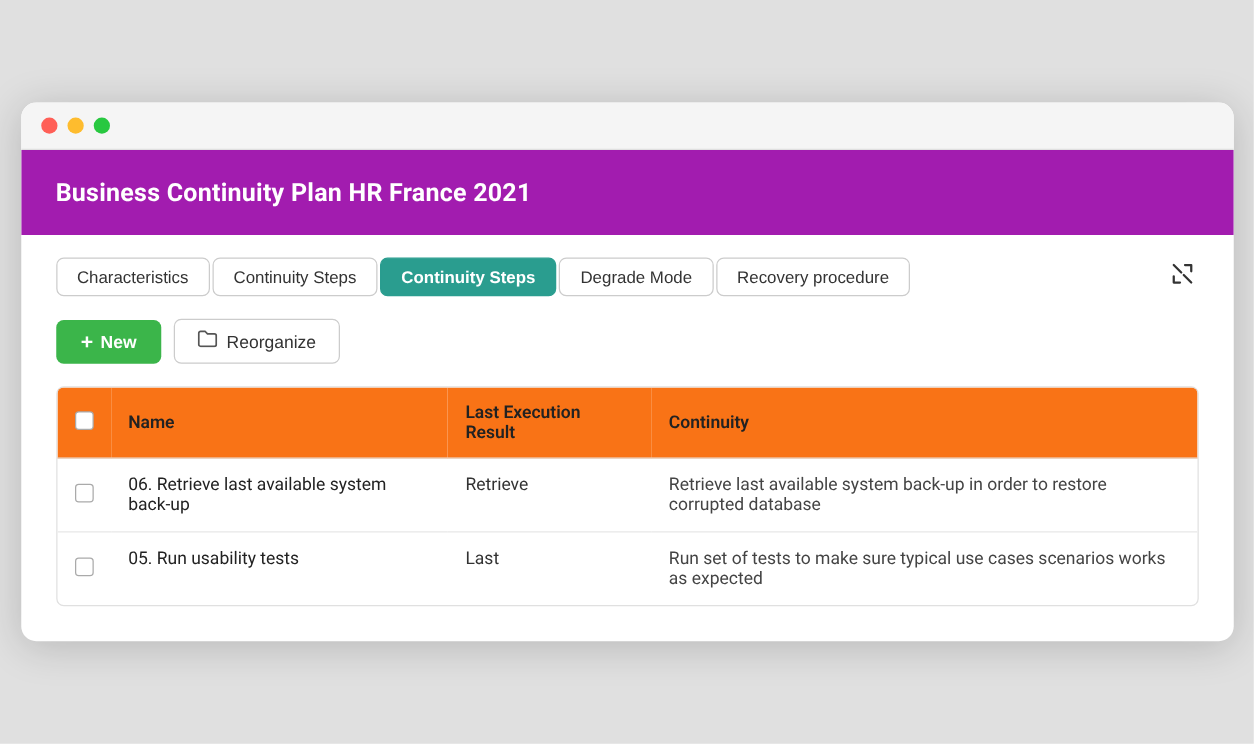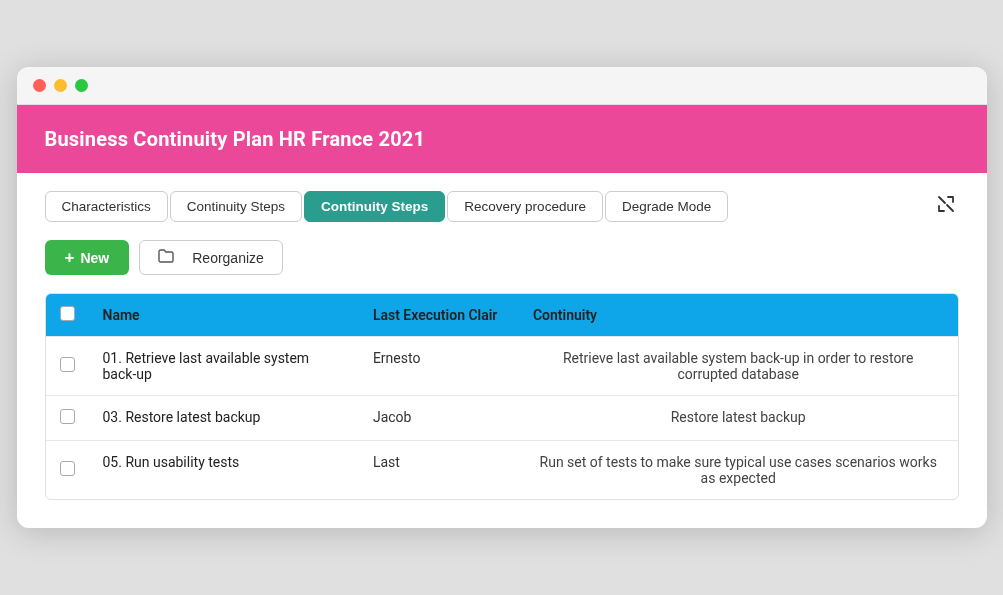--- a/index.html
+++ b/index.html
@@ -29,21 +29,21 @@
     .titlebar-btn {
       width: 13px;
       height: 13px;
       border-radius: 50%;
       display: inline-block;
     }
     .btn-red { background: #ff5f57; }
     .btn-yellow { background: #febc2e; }
     .btn-green { background: #28c840; }
     .header-bar {
-      background: #ec4899;
+      background: #a21caf;
       padding: 22px 28px;
     }
     .header-bar h1 {
       color: #fff;
       font-size: 20px;
       font-weight: 700;
       letter-spacing: 0.01em;
     }
     .content {
       padding: 18px 28px 28px;
@@ -107,37 +107,37 @@
     .btn-reorganize {
       background: #fff;
       color: #333;
       border: 1.5px solid #ccc;
       border-radius: 6px;
       padding: 8px 18px;
       font-size: 14px;
       cursor: pointer;
       display: flex;
       align-items: center;
-      gap: 18px;
+      gap: 7px;
     }
     .folder-icon {
       font-size: 15px;
     }
     .table-container {
       border: 1px solid #e0e0e0;
       border-radius: 6px;
       overflow: hidden;
     }
     table {
       width: 100%;
       border-collapse: collapse;
       font-size: 14px;
     }
     thead tr {
-      background: #0ea5e9;
+      background: #f97316;
     }
     thead th {
       text-align: left;
       padding: 12px 14px;
       font-weight: 600;
       color: #222;
       font-size: 14px;
     }
     thead th.check-col {
       width: 40px;
@@ -159,21 +159,21 @@
       width: 15px;
       height: 15px;
       border: 1.5px solid #aaa;
       border-radius: 3px;
       display: inline-block;
       background: #fff;
       cursor: pointer;
     }
     .name-col { font-weight: 400; color: #222; min-width: 180px; }
     .exec-col { min-width: 160px; }
-    .desc-col { color: #444; text-align: center; }
+    .desc-col { color: #444; }
   </style>
 </head>
 <body>
 
 <div class="window">
 
   <div class="titlebar">
     <span class="titlebar-btn btn-red"></span>
     <span class="titlebar-btn btn-yellow"></span>
     <span class="titlebar-btn btn-green"></span>
@@ -182,22 +182,22 @@
   <div class="header-bar">
     <h1>Business Continuity Plan HR France 2021</h1>
   </div>
 
   <div class="content">
 
     <div class="tabs">
       <button class="tab">Characteristics</button>
       <button class="tab">Continuity Steps</button>
       <button class="tab active">Continuity Steps</button>
+      <button class="tab">Degrade Mode</button>
       <button class="tab">Recovery procedure</button>
-      <button class="tab">Degrade Mode</button>
       <button class="expand-btn" title="Expand">
         <svg width="18" height="18" viewBox="0 0 18 18" fill="none" xmlns="http://www.w3.org/2000/svg">
           <path d="M11 2h5v5M7 16H2v-5M2 2l6 6M16 16l-6-6" stroke="#333" stroke-width="1.8" stroke-linecap="round" stroke-linejoin="round"></path>
         </svg>
       </button>
     </div>
 
     <div class="toolbar">
       <button class="btn-new">
         <span class="plus-icon">+</span>
@@ -214,40 +214,32 @@
     </div>
 
     <div class="table-container">
       <table>
         <thead>
           <tr>
             <th class="check-col">
               <span class="checkbox"></span>
             </th>
             <th>Name</th>
-            <th>Last Execution Clair</th>
+            <th>Last Execution Result</th>
             <th>Continuity</th>
           </tr>
         </thead>
         <tbody>
           <tr>
             <td class="check-col">
               <span class="checkbox"></span>
             </td>
-            <td class="name-col">01. Retrieve last available system back-up</td>
-            <td class="exec-col">Ernesto</td>
+            <td class="name-col">06. Retrieve last available system back-up</td>
+            <td class="exec-col">Retrieve</td>
             <td class="desc-col">Retrieve last available system back-up in order to restore corrupted database</td>
-          </tr>
-          <tr>
-            <td class="check-col">
-              <span class="checkbox"></span>
-            </td>
-            <td class="name-col">03. Restore latest backup</td>
-            <td class="exec-col">Jacob</td>
-            <td class="desc-col">Restore latest backup</td>
           </tr>
           <tr>
             <td class="check-col">
               <span class="checkbox"></span>
             </td>
             <td class="name-col">05. Run usability tests</td>
             <td class="exec-col">Last</td>
             <td class="desc-col">Run set of tests to make sure typical use cases scenarios works as expected</td>
           </tr>
         </tbody>

